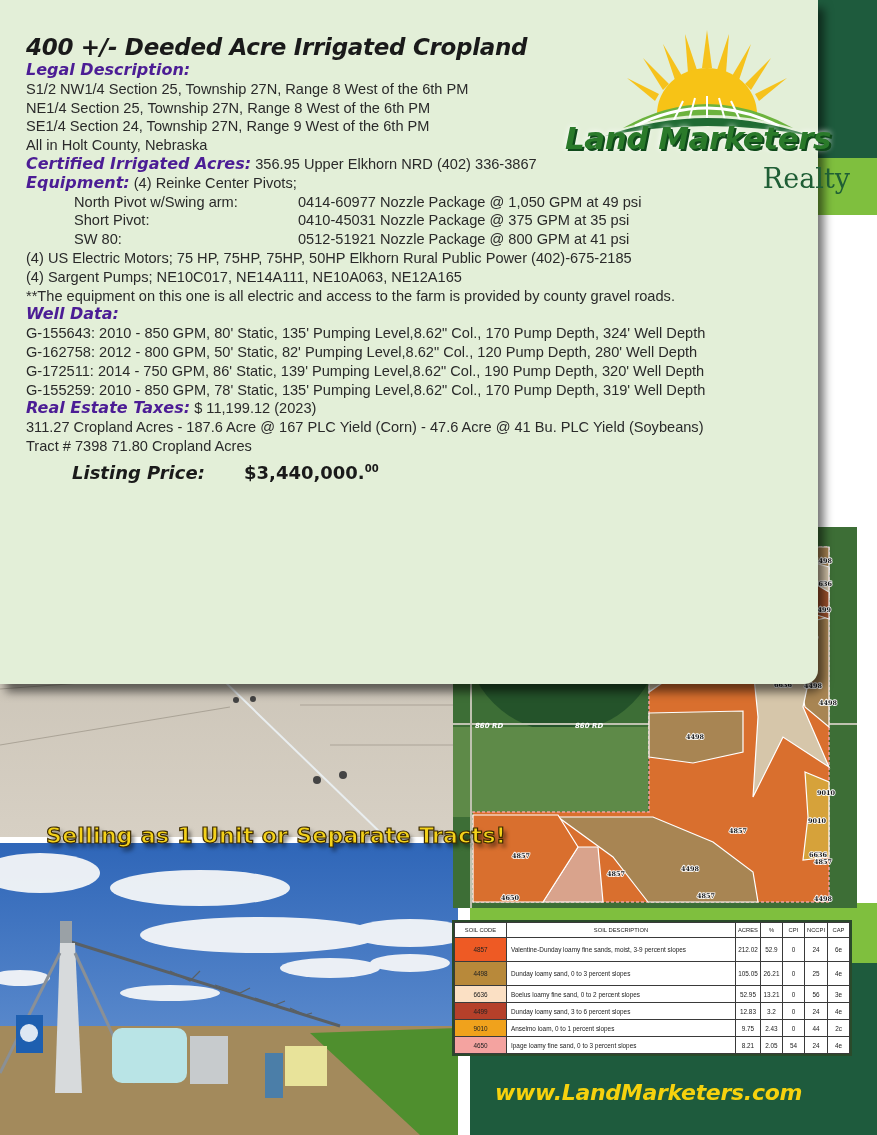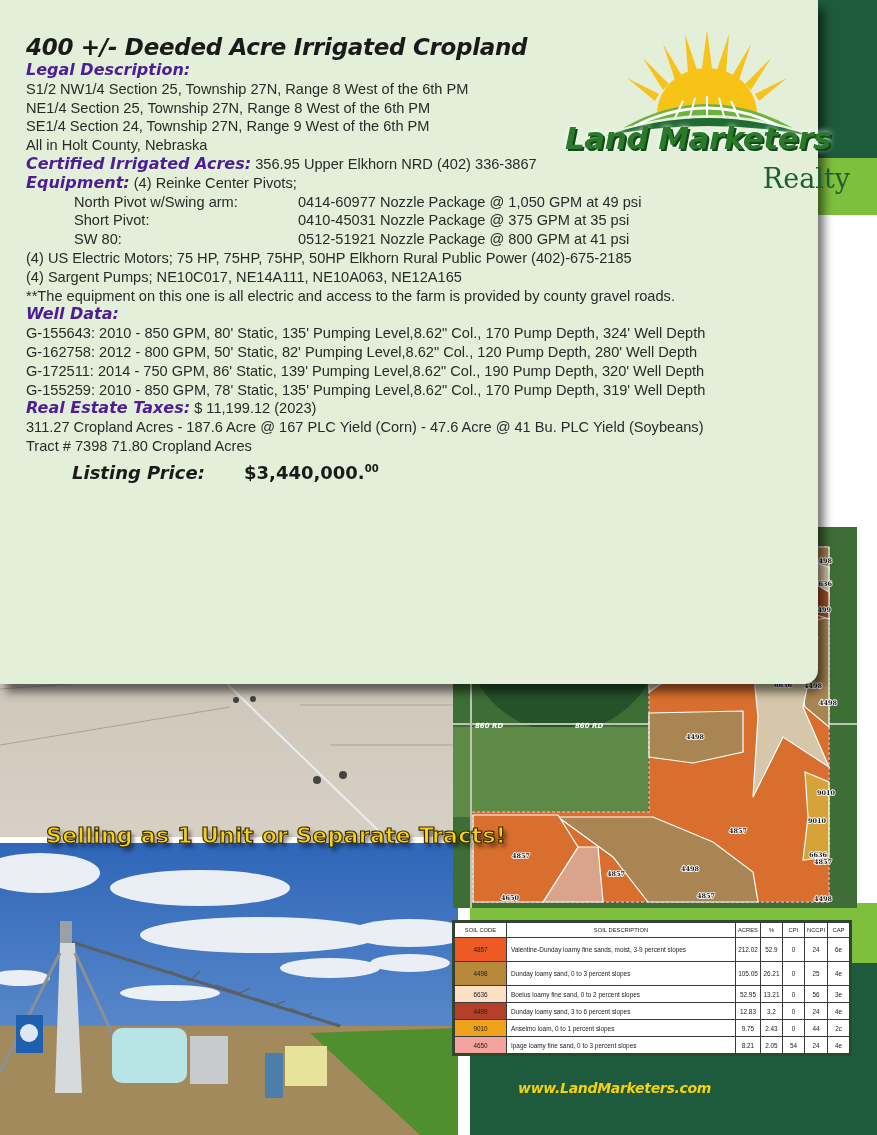--- a/index.html
+++ b/index.html
@@ -52,22 +52,22 @@
   
   .soil-table-wrap { position: absolute; left: 452px; top: 920px; width: 400px; z-index: 5; border: 2px solid #2a4a2a; background: #ffffff; }
   table.soil { border-collapse: collapse; width: 100%; font-size: 6.4px; font-family: "Liberation Sans", sans-serif; color: #222; }
   table.soil th, table.soil td { border: 1px solid #3a3a3a; text-align: center; padding: 0 2px; }
   table.soil th { height: 15px; font-weight: normal; font-size: 5.8px; background: #ffffff; }
   table.soil td.desc { text-align: left; padding-left: 4px; }
   table.soil td.code { width: 52px; }
   table.soil td.num { width: 22px; }
 
   .url {
-    position: absolute; left: 518px; top: 1080px; z-index: 5;
-    font-family: "DejaVu Sans", sans-serif; font-weight: bold; font-style: italic; font-size: 14px; color: #f6d20e;
+    position: absolute; left: 495px; top: 1080px; z-index: 5;
+    font-family: "DejaVu Sans", sans-serif; font-weight: bold; font-style: italic; font-size: 22px; color: #f6d20e;
     letter-spacing: -0.3px;
   }
 </style>
 </head>
 <body>
 
 <div class="band-dark-top"></div>
 <div class="band-light-top"></div>
 <div class="band-light-bot"></div>
 <div class="band-dark-bot"></div>

